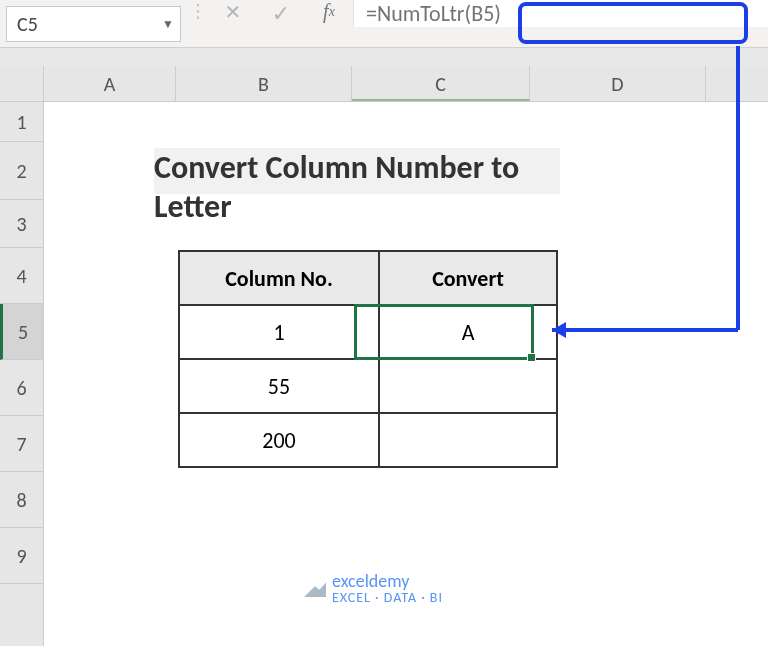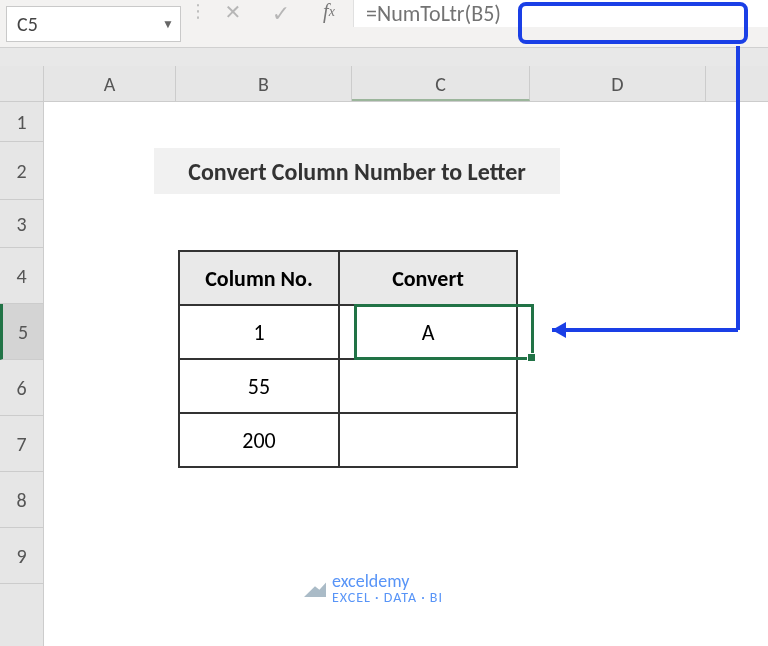--- a/index.html
+++ b/index.html
@@ -135,25 +135,25 @@
     top: 36px;
     right: 0;
     bottom: 0;
     background: #ffffff;
   }
 
   
   .title-banner {
     position: absolute;
     background: #f1f1f1;
-    font-size: 24px;
+    font-size: 32px;
     font-weight: 600;
     color: #333;
     display: flex;
-    align-items: center;
+    align-items: flex-start;
     justify-content: center;
   }
 
   
   .data-table {
     position: absolute;
     border-collapse: collapse;
   }
   .data-table th, .data-table td {
     border: 2px solid #333;
@@ -256,21 +256,21 @@
 
   <div class="grid">
 
     <div class="title-banner" style="left:110px; top:46px; width:406px; height:46px;">
       <span>Convert Column Number to Letter</span>
     </div>
 
     <table class="data-table" style="left:134px; top:148px;">
       <tbody>
           <tr>
-        <th style="width:160px">Column No.</th>
+        <th style="width:200px">Column No.</th>
         <th style="width:178px">Convert</th>
       </tr>
       <tr>
         <td>1</td>
         <td>A</td>
       </tr>
       <tr>
         <td>55</td>
         <td></td>
       </tr>

